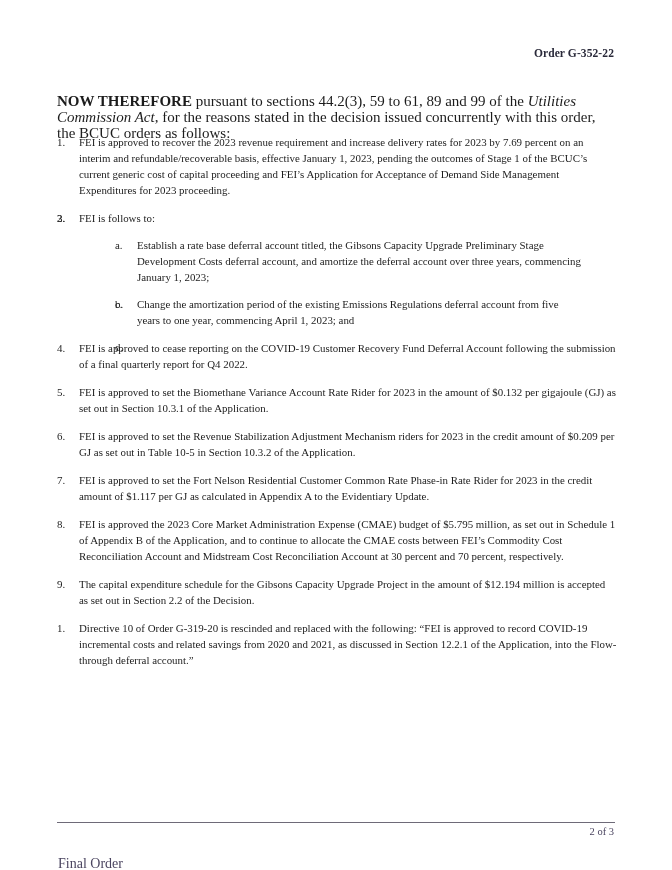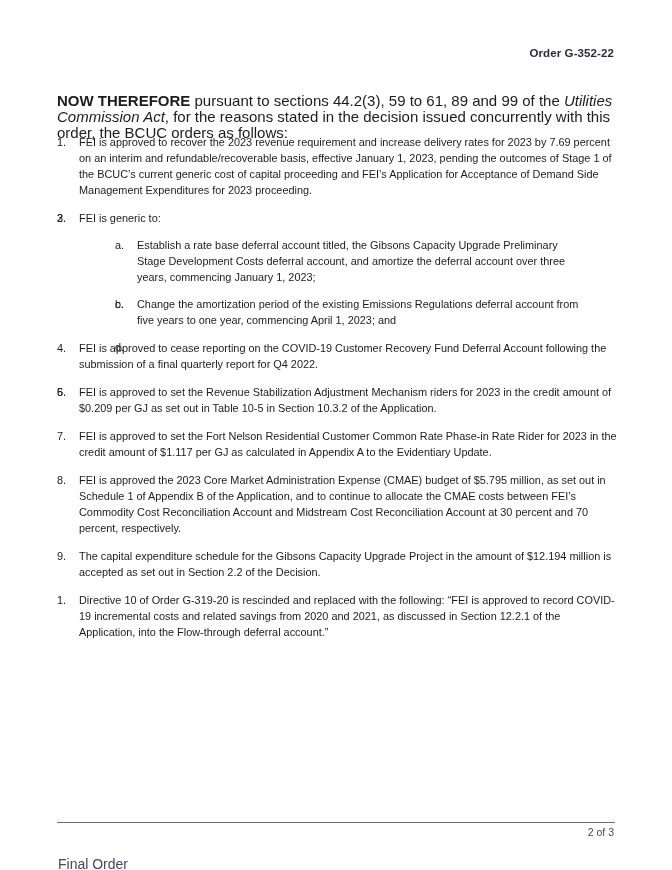--- a/index.html
+++ b/index.html
@@ -1,18 +1,18 @@
 <!DOCTYPE html>
 <html><head>
   <meta charset="utf-8">
   <style>
     html, body { margin: 0; padding: 0; background: #ffffff; }
     body { width: 672px; height: 870px; position: relative; overflow: hidden;
       font-family: "Liberation Sans", sans-serif; color: #1c1c1c; }
-    .page { position: absolute; left: 0; top: 0; width: 672px; height: 720px; }
+    .page { position: absolute; left: 0; top: 0; width: 672px; height: 720px; font-family: Liberation Serif, serif; }
     .header-ref { position: absolute; right: 58px; top: 47px; font-size: 11.5px; font-weight: bold; color: #2a2a3a; letter-spacing: 0.1px; }
     .intro { position: absolute; left: 57px; top: 93px; width: 560px; font-size: 15px; line-height: 16px; }
     .intro b { font-weight: bold; }
     .intro i { font-style: italic; }
     .list { position: absolute; left: 57px; top: 134px; width: 560px; font-size: 10.9px; line-height: 16px; }
     .item { position: relative; padding-left: 22px; margin-bottom: 12px; }
     .item .num { position: absolute; left: 0; top: 0; }
     .sublist { margin-top: 11px; padding-left: 36px; }
     .subitem { position: relative; padding-left: 22px; margin-bottom: 11px; width: 445px; }
     .subitem .letter { position: absolute; left: 0; top: 0; }
@@ -24,30 +24,30 @@
 <body>
 
 <div class="page">
   <div class="header-ref">Order G-352-22</div>
 
   <p class="intro" style="margin:0;"><b>NOW THEREFORE</b><span> pursuant to sections 44.2(3), 59 to 61, 89 and 99 of the </span><i>Utilities Commission Act</i><span>, for the reasons stated in the decision issued concurrently with this order, the BCUC orders as follows:</span></p>
 
   <div class="list">
     <div class="item"><span class="num">1.</span><span>FEI is approved to recover the 2023 revenue requirement and increase delivery rates for 2023 by 7.69 percent on an interim and refundable/recoverable basis, effective January 1, 2023, pending the outcomes of Stage 1 of the BCUC’s current generic cost of capital proceeding and FEI’s Application for Acceptance of Demand Side Management Expenditures for 2023 proceeding.</span></div>
     <div class="item"><span class="num">2.</span></div>
-    <div class="item"><span class="num">3.</span><span>FEI is generic to:</span>
+    <div class="item"><span class="num">3.</span><span>FEI is follows to:</span>
       <div class="sublist">
         <div class="subitem"><span class="letter">a.</span><span>Establish a rate base deferral account titled, the Gibsons Capacity Upgrade Preliminary Stage Development Costs deferral account, and amortize the deferral account over three years, commencing January 1, 2023;</span></div>
         <div class="subitem"><span class="letter">b.</span></div>
         <div class="subitem"><span class="letter">c.</span><span>Change the amortization period of the existing Emissions Regulations deferral account from five years to one year, commencing April 1, 2023; and</span></div>
         <div class="subitem" style="width:470px;margin-bottom:0;"><span class="letter">d.</span></div>
       </div>
     </div>
     <div class="item"><span class="num">4.</span><span>FEI is approved to cease reporting on the COVID-19 Customer Recovery Fund Deferral Account following the submission of a final quarterly report for Q4 2022.</span></div>
-    <div class="item"><span class="num">5.</span></div>
+    <div class="item"><span class="num">5.</span><span>FEI is approved to set the Biomethane Variance Account Rate Rider for 2023 in the amount of $0.132 per gigajoule (GJ) as set out in Section 10.3.1 of the Application.</span></div>
     <div class="item"><span class="num">6.</span><span>FEI is approved to set the Revenue Stabilization Adjustment Mechanism riders for 2023 in the credit amount of $0.209 per GJ as set out in Table 10-5 in Section 10.3.2 of the Application.</span></div>
     <div class="item"><span class="num">7.</span><span>FEI is approved to set the Fort Nelson Residential Customer Common Rate Phase-in Rate Rider for 2023 in the credit amount of $1.117 per GJ as calculated in Appendix A to the Evidentiary Update.</span></div>
     <div class="item"><span class="num">8.</span><span>FEI is approved the 2023 Core Market Administration Expense (CMAE) budget of $5.795 million, as set out in Schedule 1 of Appendix B of the Application, and to continue to allocate the CMAE costs between FEI’s Commodity Cost Reconciliation Account and Midstream Cost Reconciliation Account at 30 percent and 70 percent, respectively.</span></div>
     <div class="item"><span class="num">9.</span><span>The capital expenditure schedule for the Gibsons Capacity Upgrade Project in the amount of $12.194 million is accepted as set out in Section 2.2 of the Decision.</span></div>
     <div class="item"><span class="num">1.</span><span>Directive 10 of Order G-319-20 is rescinded and replaced with the following: “FEI is approved to record COVID-19 incremental costs and related savings from 2020 and 2021, as discussed in Section 12.2.1 of the Application, into the Flow-through deferral account.”</span></div>
   </div>
 
   <div class="footer-line"></div>
   <div class="footer-left">Final Order</div>
   <div class="footer-right">2 of 3</div>

